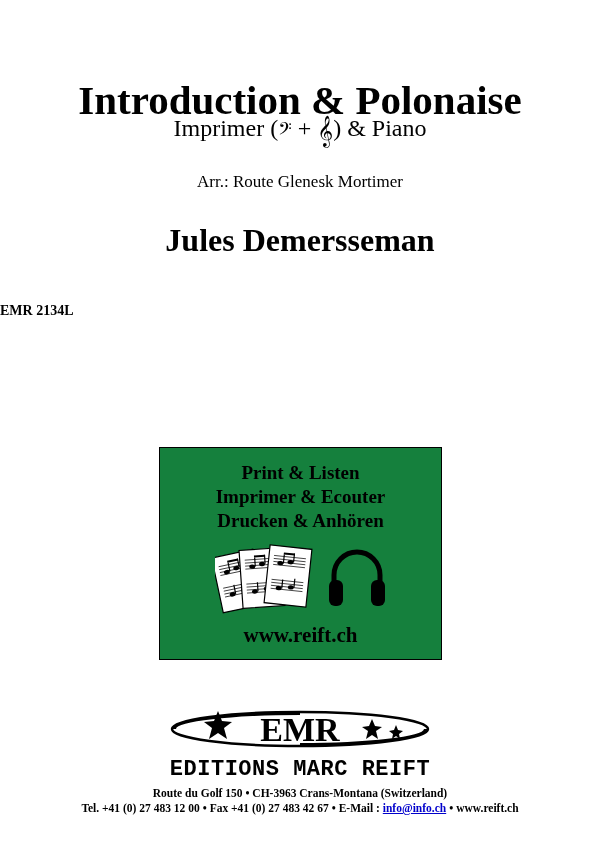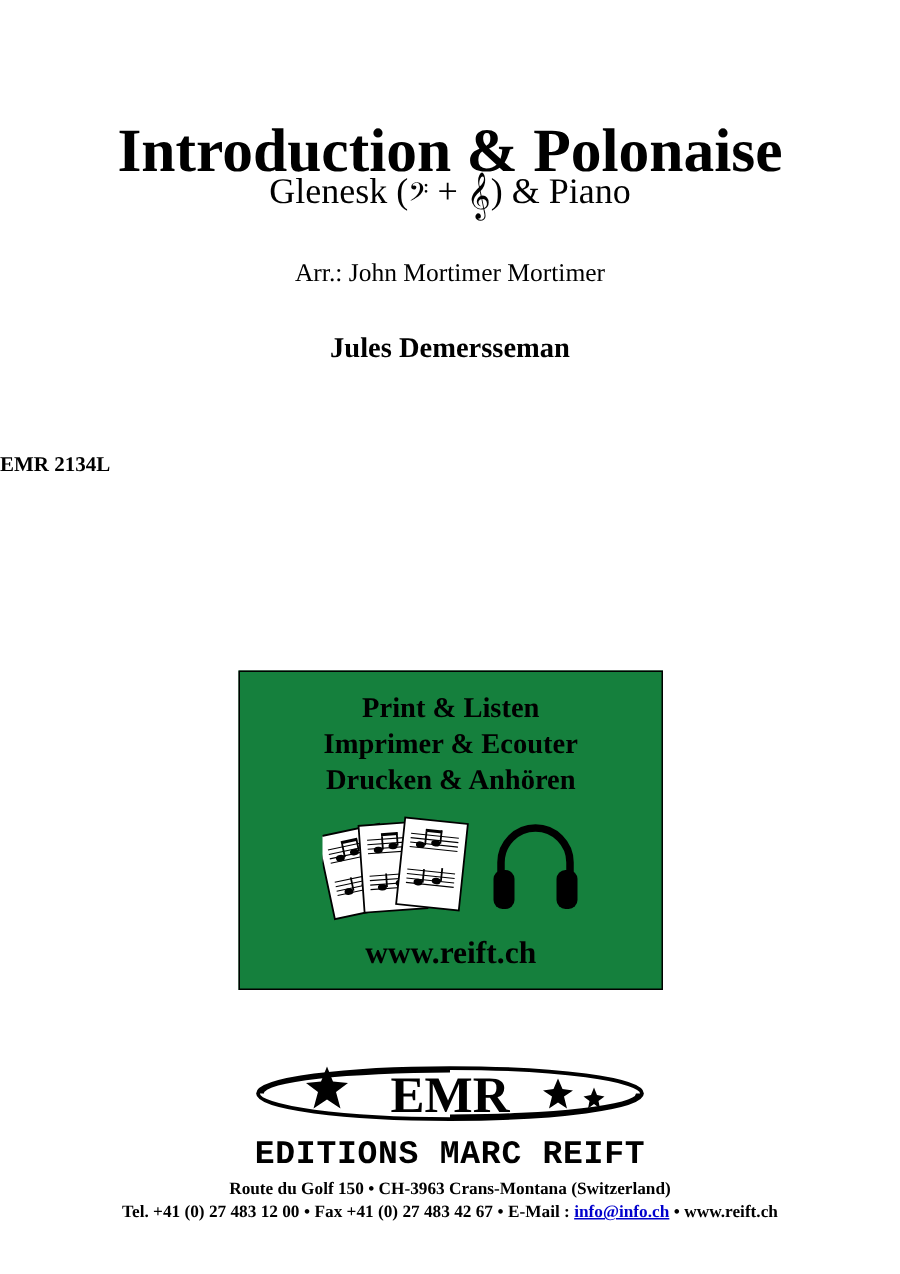--- a/index.html
+++ b/index.html
@@ -59,21 +59,21 @@
     text-align: center;
     font-size: 17px;
     font-family: "Liberation Serif", serif;
   }
   .composer {
     position: absolute;
     top: 222px;
     left: 0;
     width: 600px;
     text-align: center;
-    font-size: 19px;
+    font-size: 32px;
     font-weight: bold;
     font-family: "Liberation Serif", serif;
   }
   .catalog {
     position: absolute;
     top: 303px;
     left: 0;
     width: 600px;
     text-align: left;
     font-size: 14px;
@@ -167,24 +167,24 @@
   .sep { display: inline-block; padding: 0 3px; }
 </style>
 </head>
 <body>
 
 <div class="page">
 
   <div class="title">Introduction &amp; Polonaise</div>
 
   <div class="instrumentation">
-    <span>Glenesk (</span><span class="clef-glyph clef-bass">𝄢</span><span> + </span><span class="clef-glyph clef-treble">𝄞</span><span>) &amp; Piano</span>
-  </div>
-
-  <div class="arranger">Arr.: John Mortimer Mortimer</div>
+    <span>Imprimer (</span><span class="clef-glyph clef-bass">𝄢</span><span> + </span><span class="clef-glyph clef-treble">𝄞</span><span>) &amp; Piano</span>
+  </div>
+
+  <div class="arranger">Arr.: Route Glenesk Mortimer</div>
 
   <div class="composer">Jules Demersseman</div>
 
   <div class="catalog">EMR 2134L</div>
 
   <div class="promo-box">
     <div class="promo-lines">
       <div class="promo-line">Print &amp; Listen</div>
       <div class="promo-line">Imprimer &amp; Ecouter</div>
       <div class="promo-line">Drucken &amp; Anhören</div>

